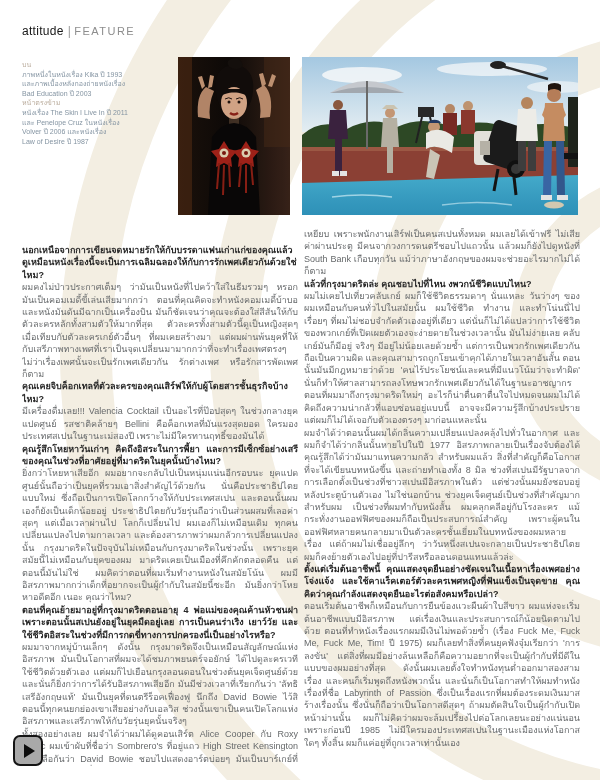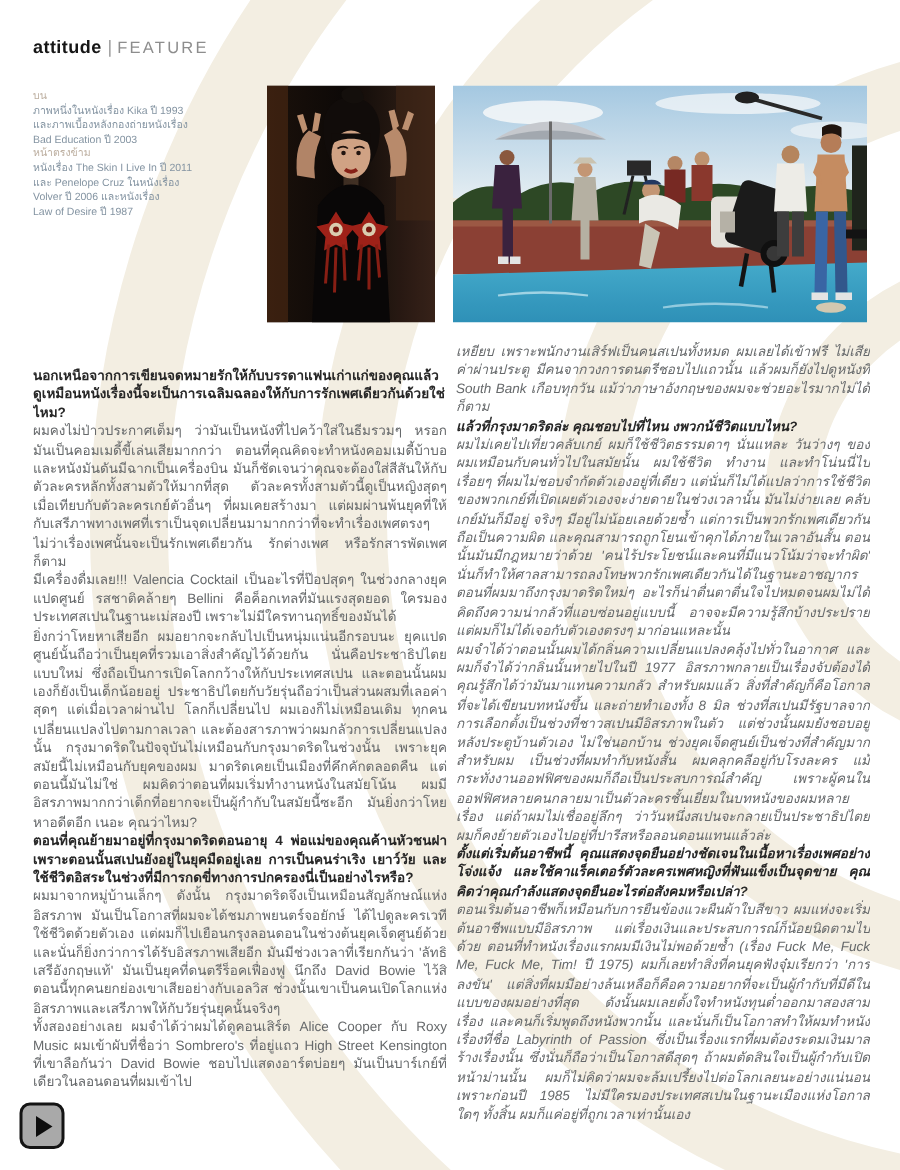--- a/index.html
+++ b/index.html
@@ -8,35 +8,35 @@
     overflow:hidden;font-family:"Liberation Sans","DejaVu Sans",sans-serif;
   }
   
   .ring{position:absolute;border-radius:50%;border-style:solid;border-color:#f3eee2;pointer-events:none;}
   .ring.r1{width:260px;height:260px;left:510px;top:170px;border-width:34px;}
   .ring.r2{width:540px;height:540px;left:370px;top:30px;border-width:44px;}
   .ring.r3{width:860px;height:860px;left:210px;top:-130px;border-width:48px;}
   .ring.r4{width:1160px;height:1160px;left:60px;top:-280px;border-width:52px;}
   
   .header{position:absolute;left:22px;top:24px;font-size:12px;letter-spacing:.3px;}
-  .brand{font-weight:bold;color:#161616;}
+  .brand{font-weight:normal;color:#161616;}
   .sep{color:#9a9a9a;font-weight:400;margin-left:4px;}
   .section{color:#8d8d8d;font-weight:400;letter-spacing:1.5px;margin-left:3px;font-size:11px;margin-top:14px;}
   
   .caption{position:absolute;left:22px;top:60px;width:145px;font-size:7px;line-height:9.6px;color:#8494a2;}
   .caption .lab{color:#bcae9f;}
   
   .photo{position:absolute;display:block;}
   .photo-left{left:178px;top:57px;width:112px;height:158px;}
   .photo-right{left:302px;top:57px;width:276px;height:158px;}
   
   .col{position:absolute;top:228px;width:276px;height:522px;overflow:hidden;
        font-size:9px;line-height:12.4px;color:#66696b;text-align:justify;}
   .col-left{left:22px;margin-top:16px;}
-  .col-right{left:304px;font-style:italic;}
+  .col-right{left:304px;}
   .col p{margin:0;}
   .col p.q{font-weight:bold;color:#272727;}
   
   .endmark{position:absolute;left:13px;top:735px;width:30px;height:31px;
     background:#a9a9a9;border:2.5px solid #141414;border-radius:7px;
     display:flex;align-items:center;justify-content:center;box-sizing:border-box;}
   .endmark .tri{width:0;height:0;border-top:7px solid transparent;border-bottom:7px solid transparent;
     border-left:11px solid #0d0d0d;margin-left:2px;}
 </style>
 </head>
@@ -201,21 +201,23 @@
 
     <rect x="266" y="40" width="10" height="70" fill="#20251d"></rect>
     <rect x="262" y="96" width="14" height="6" fill="#141414"></rect>
     <ellipse cx="252" cy="148" rx="10" ry="3.5" fill="#d8cdb4"></ellipse>
     <rect width="276" height="158" fill="#000" opacity="0.02"></rect>
   </svg>
 
   <div class="col col-left">
     <p class="q">นอกเหนือจากการเขียนจดหมายรักให้กับบรรดาแฟนเก่าแก่ของคุณแล้ว ดูเหมือนหนังเรื่องนี้จะเป็นการเฉลิมฉลองให้กับการรักเพศเดียวกันด้วยใช่ไหม?</p>
     <p class="a">ผมคงไม่ป่าวประกาศเต็มๆ ว่ามันเป็นหนังที่ไปคว้าใส่ในธีมรวมๆ หรอก มันเป็นคอมเมดี้ขี้เล่นเสียมากกว่า ตอนที่คุณคิดจะทำหนังคอมเมดี้บ้าบอ และหนังมันดันมีฉากเป็นเครื่องบิน มันก็ชัดเจนว่าคุณจะต้องใส่สีสันให้กับตัวละครหลักทั้งสามตัวให้มากที่สุด ตัวละครทั้งสามตัวนี้ดูเป็นหญิงสุดๆ เมื่อเทียบกับตัวละครเกย์ตัวอื่นๆ ที่ผมเคยสร้างมา แต่ผมผ่านพ้นยุคที่ให้กับเสรีภาพทางเพศที่เราเป็นจุดเปลี่ยนมามากกว่าที่จะทำเรื่องเพศตรงๆ ไม่ว่าเรื่องเพศนั้นจะเป็นรักเพศเดียวกัน รักต่างเพศ หรือรักสารพัดเพศก็ตาม</p>
+    <p class="q">คุณเคยจิบค็อกเทลที่ตัวละครของคุณเสิร์ฟให้กับผู้โดยสารชั้นธุรกิจบ้างไหม?</p>
     <p class="a">มีเครื่องดื่มเลย!!! Valencia Cocktail เป็นอะไรที่ป๊อปสุดๆ ในช่วงกลางยุคแปดศูนย์ รสชาติคล้ายๆ Bellini คือค็อกเทลที่มันแรงสุดยอด ใครมองประเทศสเปนในฐานะเม่สองปี เพราะไม่มีใครทานฤทธิ์ของมันได้</p>
+    <p class="q">คุณรู้สึกโหยหาวันเก่าๆ คิดถึงอิสระในการพี้ยา และการมีเซ็กซ์อย่างเสรีของคุณในช่วงที่อาศัยอยู่ที่มาดริดในยุคนั้นบ้างไหม?</p>
     <p class="a">ยิ่งกว่าโหยหาเสียอีก ผมอยากจะกลับไปเป็นหนุ่มแน่นอีกรอบนะ ยุคแปดศูนย์นั้นถือว่าเป็นยุคที่รวมเอาสิ่งสำคัญไว้ด้วยกัน นั่นคือประชาธิปไตยแบบใหม่ ซึ่งถือเป็นการเปิดโลกกว้างให้กับประเทศสเปน และตอนนั้นผมเองก็ยังเป็นเด็กน้อยอยู่ ประชาธิปไตยกับวัยรุ่นถือว่าเป็นส่วนผสมที่เลอค่าสุดๆ แต่เมื่อเวลาผ่านไป โลกก็เปลี่ยนไป ผมเองก็ไม่เหมือนเดิม ทุกคนเปลี่ยนแปลงไปตามกาลเวลา และต้องสารภาพว่าผมกลัวการเปลี่ยนแปลงนั้น กรุงมาดริดในปัจจุบันไม่เหมือนกับกรุงมาดริดในช่วงนั้น เพราะยุคสมัยนี้ไม่เหมือนกับยุคของผม มาดริดเคยเป็นเมืองที่คึกคักตลอดคืน แต่ตอนนี้มันไม่ใช่ ผมคิดว่าตอนที่ผมเริ่มทำงานหนังในสมัยโน้น ผมมีอิสรภาพมากกว่าเด็กที่อยากจะเป็นผู้กำกับในสมัยนี้ซะอีก มันยิ่งกว่าโหยหาอดีตอีก เนอะ คุณว่าไหม?</p>
     <p class="q">ตอนที่คุณย้ายมาอยู่ที่กรุงมาดริดตอนอายุ 4 พ่อแม่ของคุณค้านหัวชนฝา เพราะตอนนั้นสเปนยังอยู่ในยุคมืดอยู่เลย การเป็นคนร่าเริง เยาว์วัย และใช้ชีวิตอิสระในช่วงที่มีการกดขี่ทางการปกครองนี่เป็นอย่างไรหรือ?</p>
     <p class="a">ผมมาจากหมู่บ้านเล็กๆ ดังนั้น กรุงมาดริดจึงเป็นเหมือนสัญลักษณ์แห่งอิสรภาพ มันเป็นโอกาสที่ผมจะได้ชมภาพยนตร์จอยักษ์ ได้ไปดูละครเวที ใช้ชีวิตด้วยตัวเอง แต่ผมก็ไปเยือนกรุงลอนดอนในช่วงต้นยุคเจ็ดศูนย์ด้วย และนั่นก็ยิ่งกว่าการได้รับอิสรภาพเสียอีก มันมีช่วงเวลาที่เรียกกันว่า 'ลัทธิเสรีอังกฤษแท้' มันเป็นยุคที่ดนตรีร็อคเฟื่องฟู นึกถึง David Bowie ไว้สิ ตอนนี้ทุกคนยกย่องเขาเสียอย่างกับเอลวิส ช่วงนั้นเขาเป็นคนเปิดโลกแห่งอิสรภาพและเสรีภาพให้กับวัยรุ่นยุคนั้นจริงๆ</p>
     <p class="a">ทั้งสองอย่างเลย ผมจำได้ว่าผมได้ดูคอนเสิร์ต Alice Cooper กับ Roxy Music ผมเข้าผับที่ชื่อว่า Sombrero's ที่อยู่แถว High Street Kensington ที่เขาลือกันว่า David Bowie ชอบไปแสดงอาร์ตบ่อยๆ มันเป็นบาร์เกย์ที่เดียวในลอนดอนที่ผมเข้าไป</p>
   </div>
 
   <div class="col col-right">
     <p class="a">เหยียบ เพราะพนักงานเสิร์ฟเป็นคนสเปนทั้งหมด ผมเลยได้เข้าฟรี ไม่เสียค่าผ่านประตู มีคนจากวงการดนตรีชอบไปแถวนั้น แล้วผมก็ยังไปดูหนังที่ South Bank เกือบทุกวัน แม้ว่าภาษาอังกฤษของผมจะช่วยอะไรมากไม่ได้ก็ตาม</p>
     <p class="q">แล้วที่กรุงมาดริดล่ะ คุณชอบไปที่ไหน งพวกน้ชีวิตแบบไหน?</p>
     <p class="a">ผมไม่เคยไปเที่ยวคลับเกย์ ผมก็ใช้ชีวิตธรรมดาๆ นั่นแหละ วันว่างๆ ของผมเหมือนกับคนทั่วไปในสมัยนั้น ผมใช้ชีวิต ทำงาน และทำโน่นนี่ไปเรื่อยๆ ที่ผมไม่ชอบจำกัดตัวเองอยู่ที่เดียว แต่นั่นก็ไม่ได้แปลว่าการใช้ชีวิตของพวกเกย์ที่เปิดเผยตัวเองจะง่ายดายในช่วงเวลานั้น มันไม่ง่ายเลย คลับเกย์มันก็มีอยู่ จริงๆ มีอยู่ไม่น้อยเลยด้วยซ้ำ แต่การเป็นพวกรักเพศเดียวกันถือเป็นความผิด และคุณสามารถถูกโยนเข้าคุกได้ภายในเวลาอันสั้น ตอนนั้นมันมีกฎหมายว่าด้วย 'คนไร้ประโยชน์และคนที่มีแนวโน้มว่าจะทำผิด' นั่นก็ทำให้ศาลสามารถลงโทษพวกรักเพศเดียวกันได้ในฐานะอาชญากร ตอนที่ผมมาถึงกรุงมาดริดใหม่ๆ อะไรก็น่าตื่นตาตื่นใจไปหมดจนผมไม่ได้คิดถึงความน่ากลัวที่แอบซ่อนอยู่แบบนี้ อาจจะมีความรู้สึกบ้างประปราย แต่ผมก็ไม่ได้เจอกับตัวเองตรงๆ มาก่อนแหละนั้น</p>

